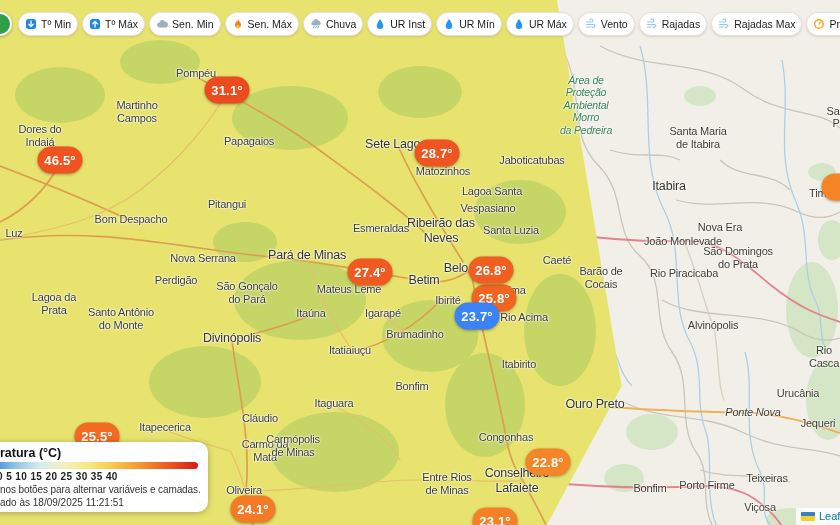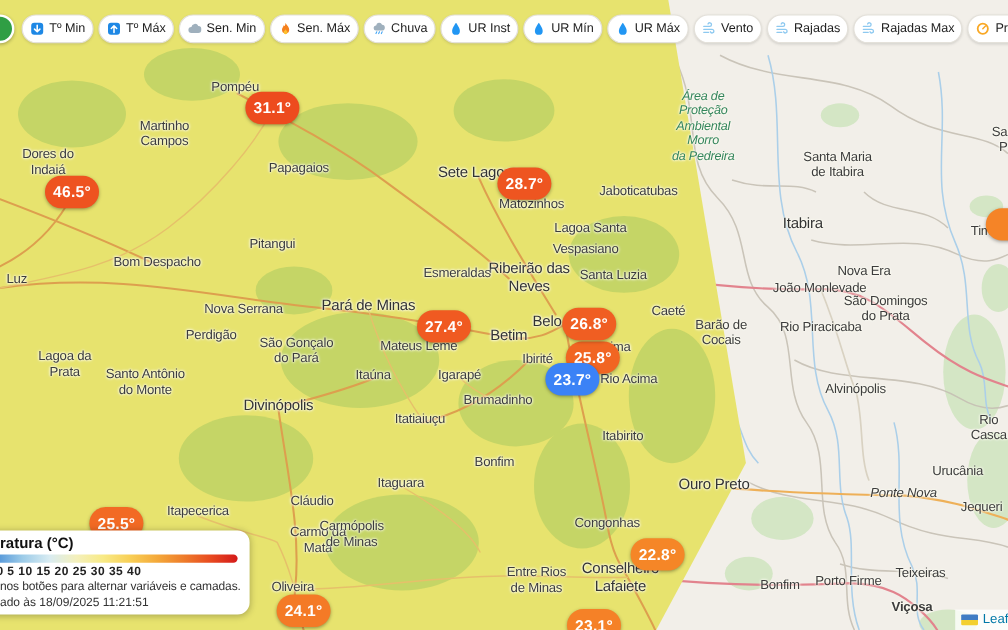--- a/index.html
+++ b/index.html
@@ -266,21 +266,21 @@
       <span class="map-label" style="left: 753px; top: 412px; font-style: italic;">Ponte Nova</span>
 
       <span class="map-label" style="left: 818px; top: 423px;">Jequeri</span>
 
       <span class="map-label" style="left: 767px; top: 478px;">Teixeiras</span>
 
       <span class="map-label" style="left: 707px; top: 485px;">Porto Firme</span>
 
       <span class="map-label" style="left: 650px; top: 488px;">Bonfim</span>
 
-      <span class="map-label" style="left: 760px; top: 507px; font-weight: bold;">Viçosa</span>
+      <span class="map-label" style="left: 760px; top: 507px;">Viçosa</span>
     </div>
 
   <div>
 
       <div class="badge" style="left: 227px; top: 90px; background: rgb(237, 75, 30);">31.1°</div>
 
       <div class="badge" style="left: 60px; top: 160px; background: rgb(238, 83, 32);">46.5°</div>
 
       <div class="badge" style="left: 437px; top: 153px; background: rgb(238, 85, 32);">28.7°</div>
 

